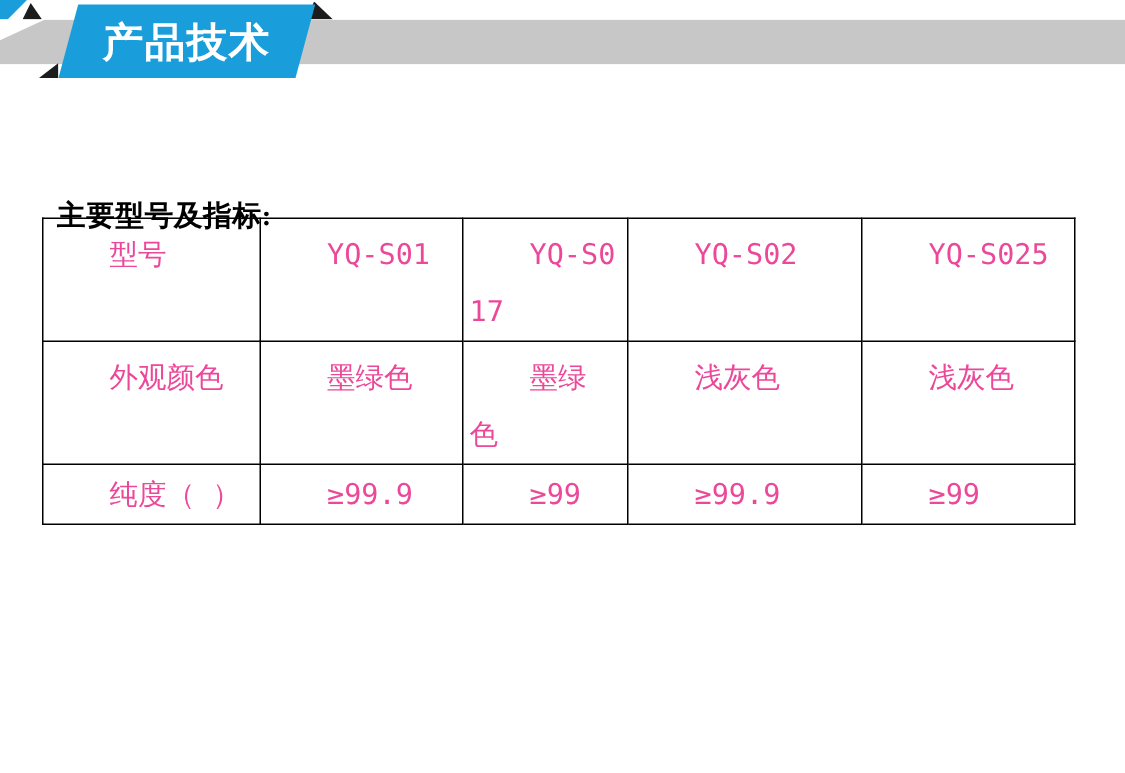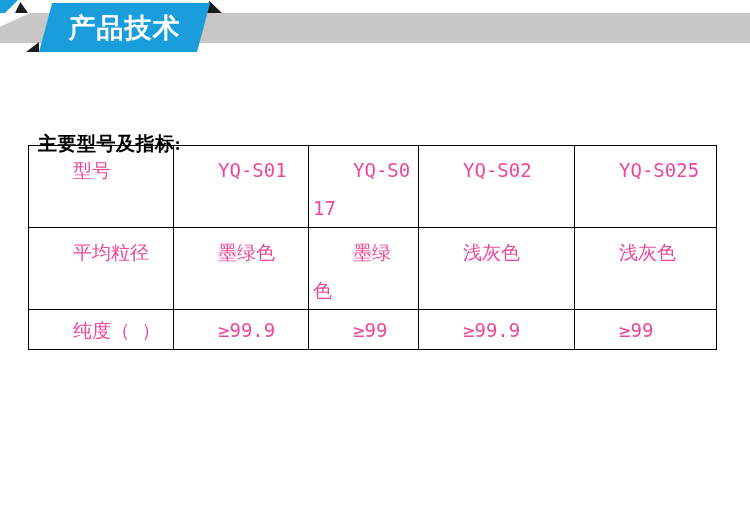--- a/index.html
+++ b/index.html
@@ -104,21 +104,21 @@
         <th>
           <div class="ln ind">YQ-S02</div>
         </th>
         <th>
           <div class="ln ind">YQ-S025</div>
         </th>
       </tr>
 
       <tr class="r1">
         <td>
-          <div class="ln ind">平均粒径</div>
+          <div class="ln ind">外观颜色</div>
         </td>
         <td>
           <div class="ln ind">墨绿色</div>
         </td>
         <td>
           <div class="ln ind">墨绿</div>
           <div class="ln cont">色</div>
         </td>
         <td>
           <div class="ln ind">浅灰色</div>

